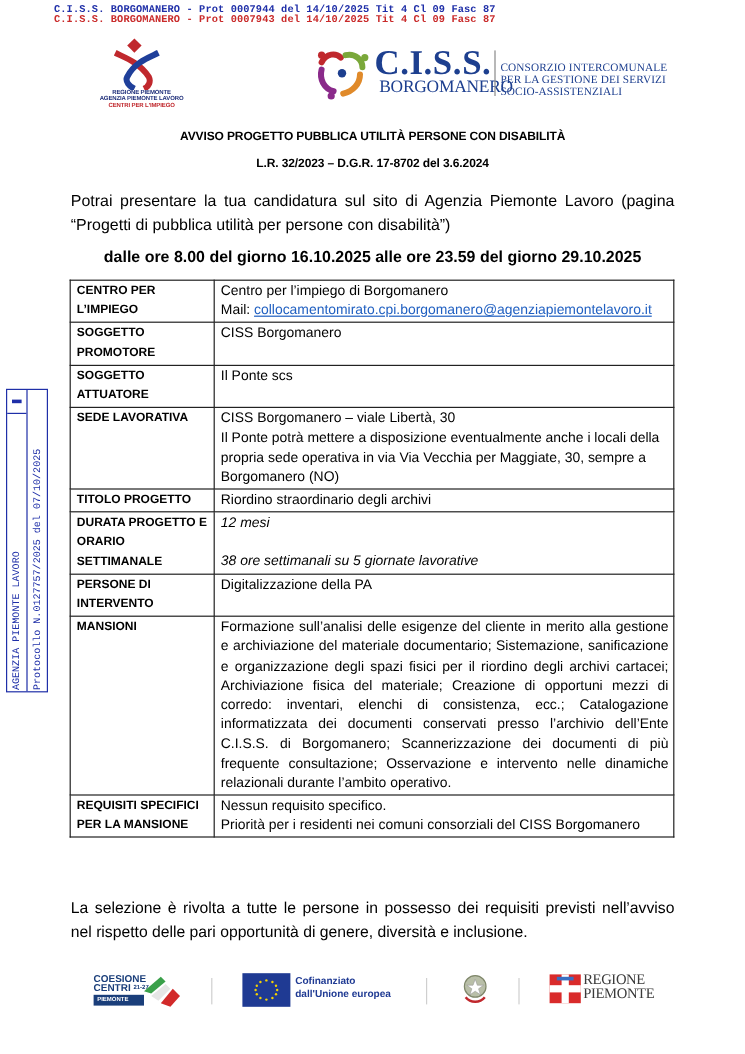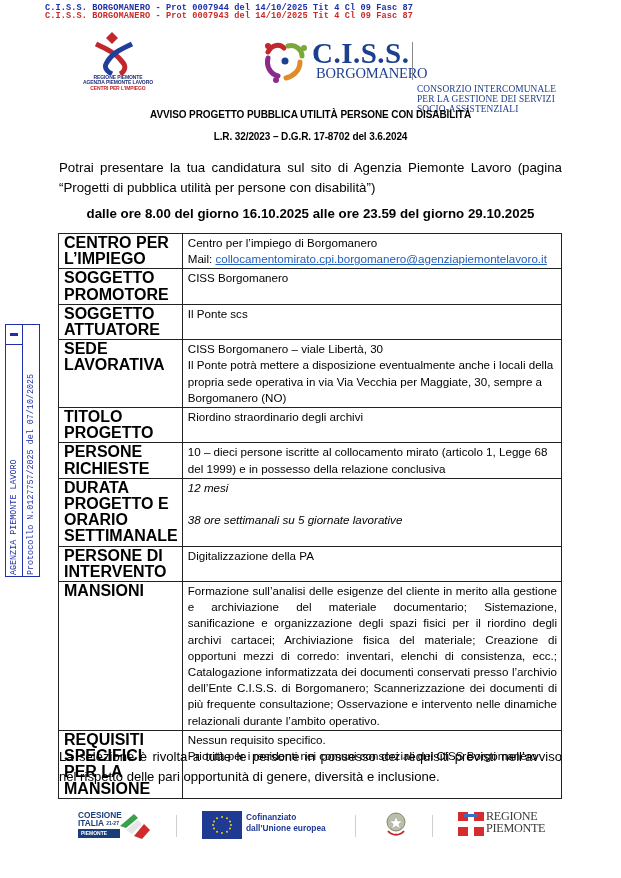--- a/index.html
+++ b/index.html
@@ -13,42 +13,42 @@
   .apl-logo svg { position:absolute; left:20px; top:0; }
   .apl-text { position:absolute; left:0; top:45px; width:100px; text-align:center; font-family:"Liberation Sans", sans-serif; font-weight:bold; font-size:5px; line-height:5.3px; color:#1f2f7a; letter-spacing:-0.1px; }
   .apl-text .red { color:#c0282d; }
 
   
   .ciss-logo { position:absolute; left:262px; top:38px; width:305px; height:46px; }
   .ciss-mark { position:absolute; left:0; top:0; }
   .ciss-big { position:absolute; left:50px; top:0; font-family:"Liberation Serif", serif; font-weight:bold; font-size:29px; line-height:30px; color:#1d3f8f; letter-spacing:0.5px; }
   .ciss-sub { position:absolute; left:54px; top:27px; font-family:"Liberation Serif", serif; font-weight:normal; font-size:14.5px; color:#1d3f8f; letter-spacing:-0.2px; }
   .ciss-sep { position:absolute; left:150px; top:4px; width:1px; height:38px; background:#8a8a8a; }
-  .ciss-desc { position:absolute; left:155px; top:14px; font-family:"Liberation Serif", serif; font-size:9.4px; line-height:10px; color:#1d3f8f; letter-spacing:0.1px; white-space:nowrap;margin-top:32px; }
+  .ciss-desc { position:absolute; left:155px; top:14px; font-family:"Liberation Serif", serif; font-size:9.4px; line-height:10px; color:#1d3f8f; letter-spacing:0.1px; white-space:nowrap; }
 
   
   .stamp { position:absolute; left:5px; top:324px; width:35px; height:253px; border:1px solid #1f2fa8; box-sizing:border-box; }
   .stamp-div { position:absolute; left:16px; top:0; width:1px; height:100%; background:#1f2fa8; }
   .stamp-top { position:absolute; left:0; top:0; width:16px; height:19px; border-bottom:1px solid #1f2fa8; }
   .stamp-top .bar { position:absolute; left:4px; top:8px; width:8px; height:3px; background:#1f2fa8; }
   .stamp-col { position:absolute; font-family:"Liberation Mono", monospace; font-size:8.4px; color:#1f2fa8; white-space:nowrap; transform-origin:left top; transform:rotate(-90deg); }
   .stamp-c1 { left:3px; top:250px; }
   .stamp-c2 { left:20px; top:250px; }
 
   .title { position:absolute; left:0; width:621px; text-align:center; font-weight:bold; font-size:10px; letter-spacing:-0.1px; }
   .t1 { top:109px; }
   .t2 { top:131px; }
 
   .intro { position:absolute; left:59px; top:158px; width:503px; font-size:13.3px; line-height:20px; text-align:justify; text-align-last:left; }
   .intro .line1 { display:block; text-align:justify; text-align-last:justify; }
   .dates { position:absolute; left:0; width:621px; top:206px; text-align:center; font-weight:bold; font-size:13.3px; }
 
   table.info { position:absolute; left:58px; top:233px; width:504px; border-collapse:collapse; font-size:11.6px; }
   table.info td { border:1px solid #222; vertical-align:top; padding:1px 4px 1px 5px; line-height:16.2px; }
-  table.info td.k { width:110px; font-weight:bold; font-size:16px; line-height:16.2px; }
+  table.info td.k { width:110px; font-weight:bold; font-size:10px; line-height:16.2px; }
   table.info td.v { }
   .link { color:#1f5fc1; text-decoration:underline; }
   .ital { font-style:italic; }
   .just { text-align:justify;margin-top:48px; }
   .gap { height:16px; }
 
   .outro { position:absolute; left:59px; top:747px; width:503px; font-size:13.1px; line-height:20px; }
   .outro .line1 { display:block; text-align:justify; text-align-last:justify; }
 
   
@@ -149,24 +149,20 @@
     <td class="v">
       <div>CISS Borgomanero – viale Libertà, 30</div>
       <div>Il Ponte potrà mettere a disposizione eventualmente anche i locali della propria sede operativa in via Via Vecchia per Maggiate, 30, sempre a Borgomanero (NO)</div>
     </td>
   </tr>
   <tr>
     <td class="k">TITOLO PROGETTO</td>
     <td class="v">Riordino straordinario degli archivi</td>
   </tr>
   <tr>
-    <td class="k">PERSONE RICHIESTE</td>
-    <td class="v">10 – dieci persone iscritte al collocamento mirato (articolo 1, Legge 68 del 1999) e in possesso della relazione conclusiva</td>
-  </tr>
-  <tr>
     <td class="k">DURATA PROGETTO E ORARIO SETTIMANALE</td>
     <td class="v ital">
       <div>12 mesi</div>
       <div class="gap"></div>
       <div>38 ore settimanali su 5 giornate lavorative</div>
     </td>
   </tr>
   <tr>
     <td class="k">PERSONE DI INTERVENTO</td>
     <td class="v">Digitalizzazione della PA</td>
@@ -186,21 +182,21 @@
   </table>
 
 <div class="outro">
   <span class="line1">La selezione è rivolta a tutte le persone in possesso dei requisiti previsti nell’avviso</span>
   <span>nel rispetto delle pari opportunità di genere, diversità e inclusione.</span>
 </div>
 
 <div class="foot coesione">
   <div class="coe-text">
     <div>COESIONE</div>
-    <div><span>ITALIA</span> <span class="coe-sup">21-27</span></div>
+    <div><span>CENTRI</span> <span class="coe-sup">21-27</span></div>
   </div>
   <div class="coe-bar">PIEMONTE</div>
   <svg class="coe-mark" width="36" height="28" viewBox="0 0 36 28">
     <polygon points="4,14 18,2 22,6 10,16" fill="#3aa04a"></polygon>
     <polygon points="10,18 22,8 26,12 16,22" fill="#e6e6e6"></polygon>
     <polygon points="18,24 28,12 34,18 26,27" fill="#d22a2a"></polygon>
   </svg>
 </div>
 <div class="vsep" style="left:176px;"></div>
 <div class="foot eu-flag">

